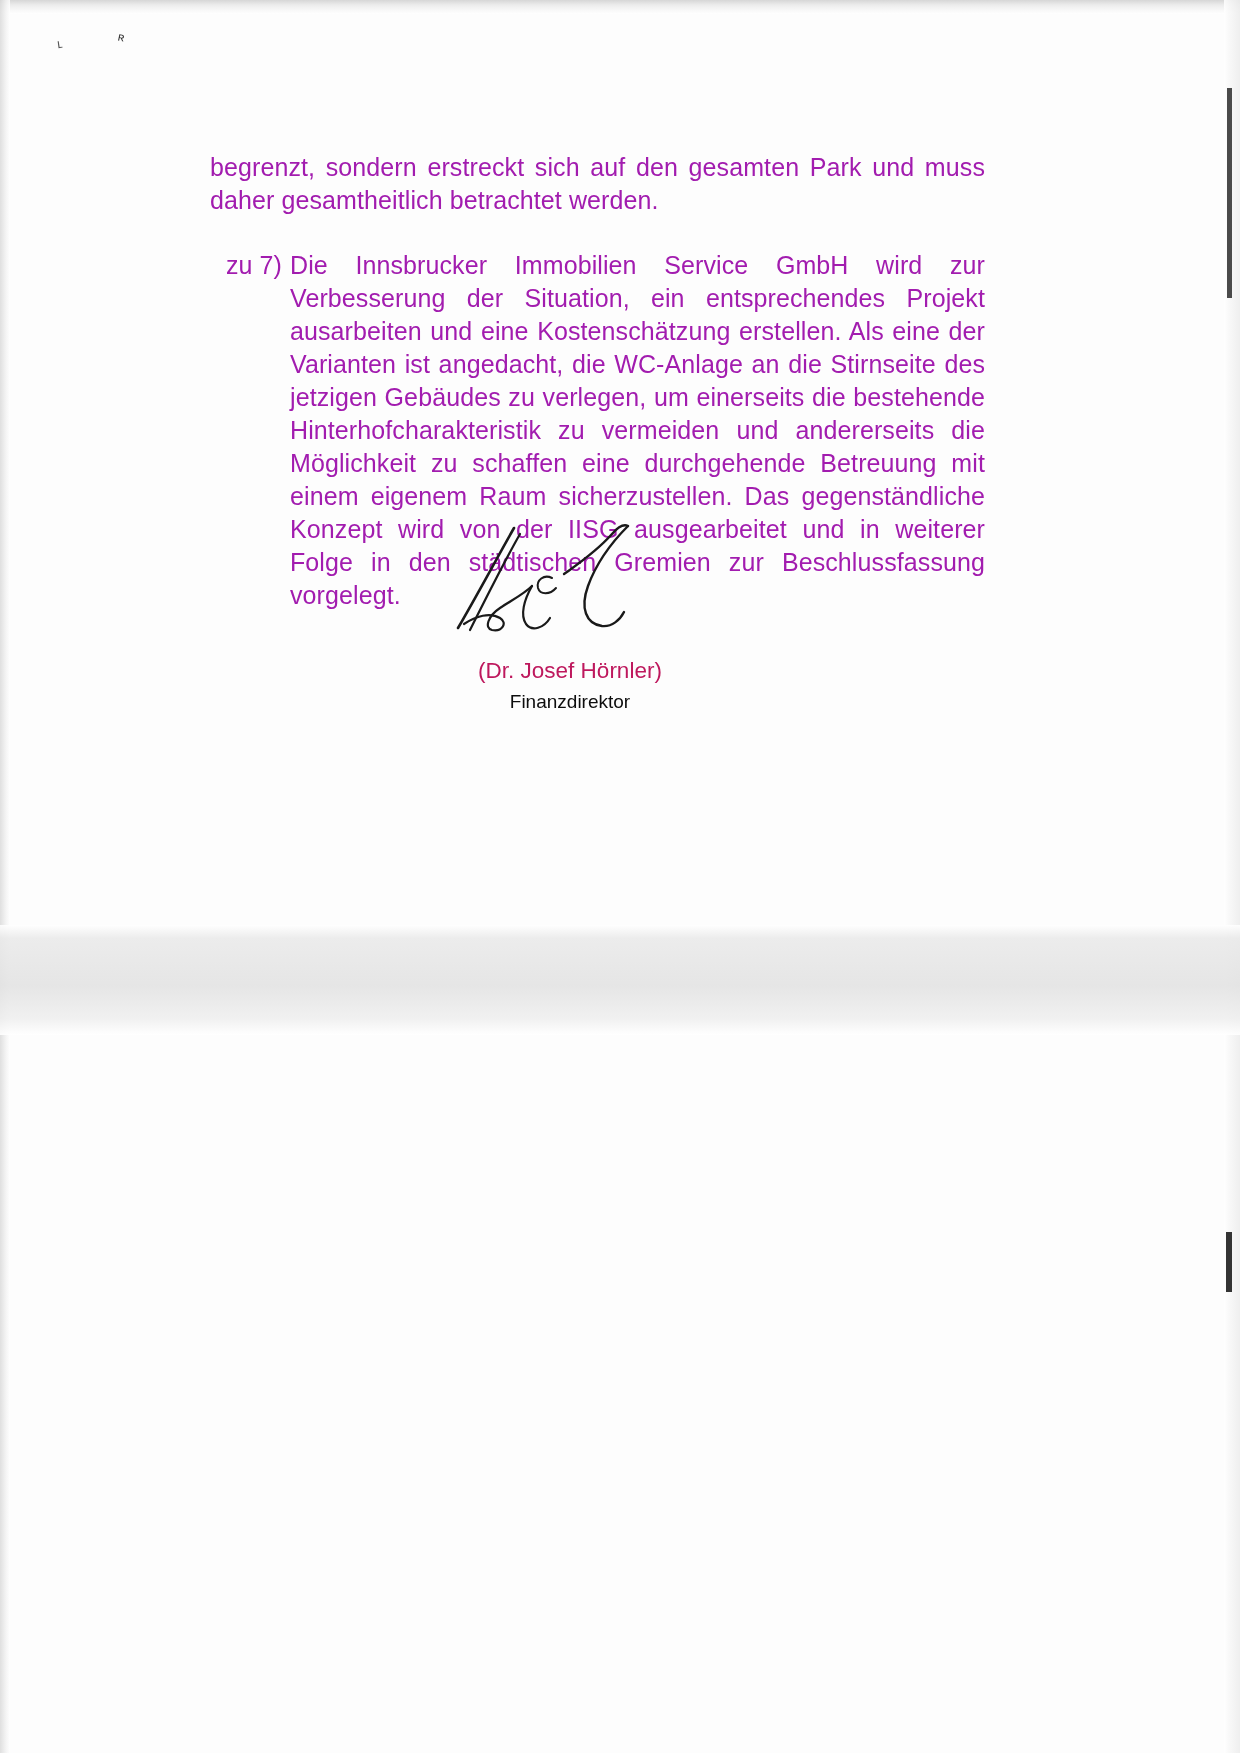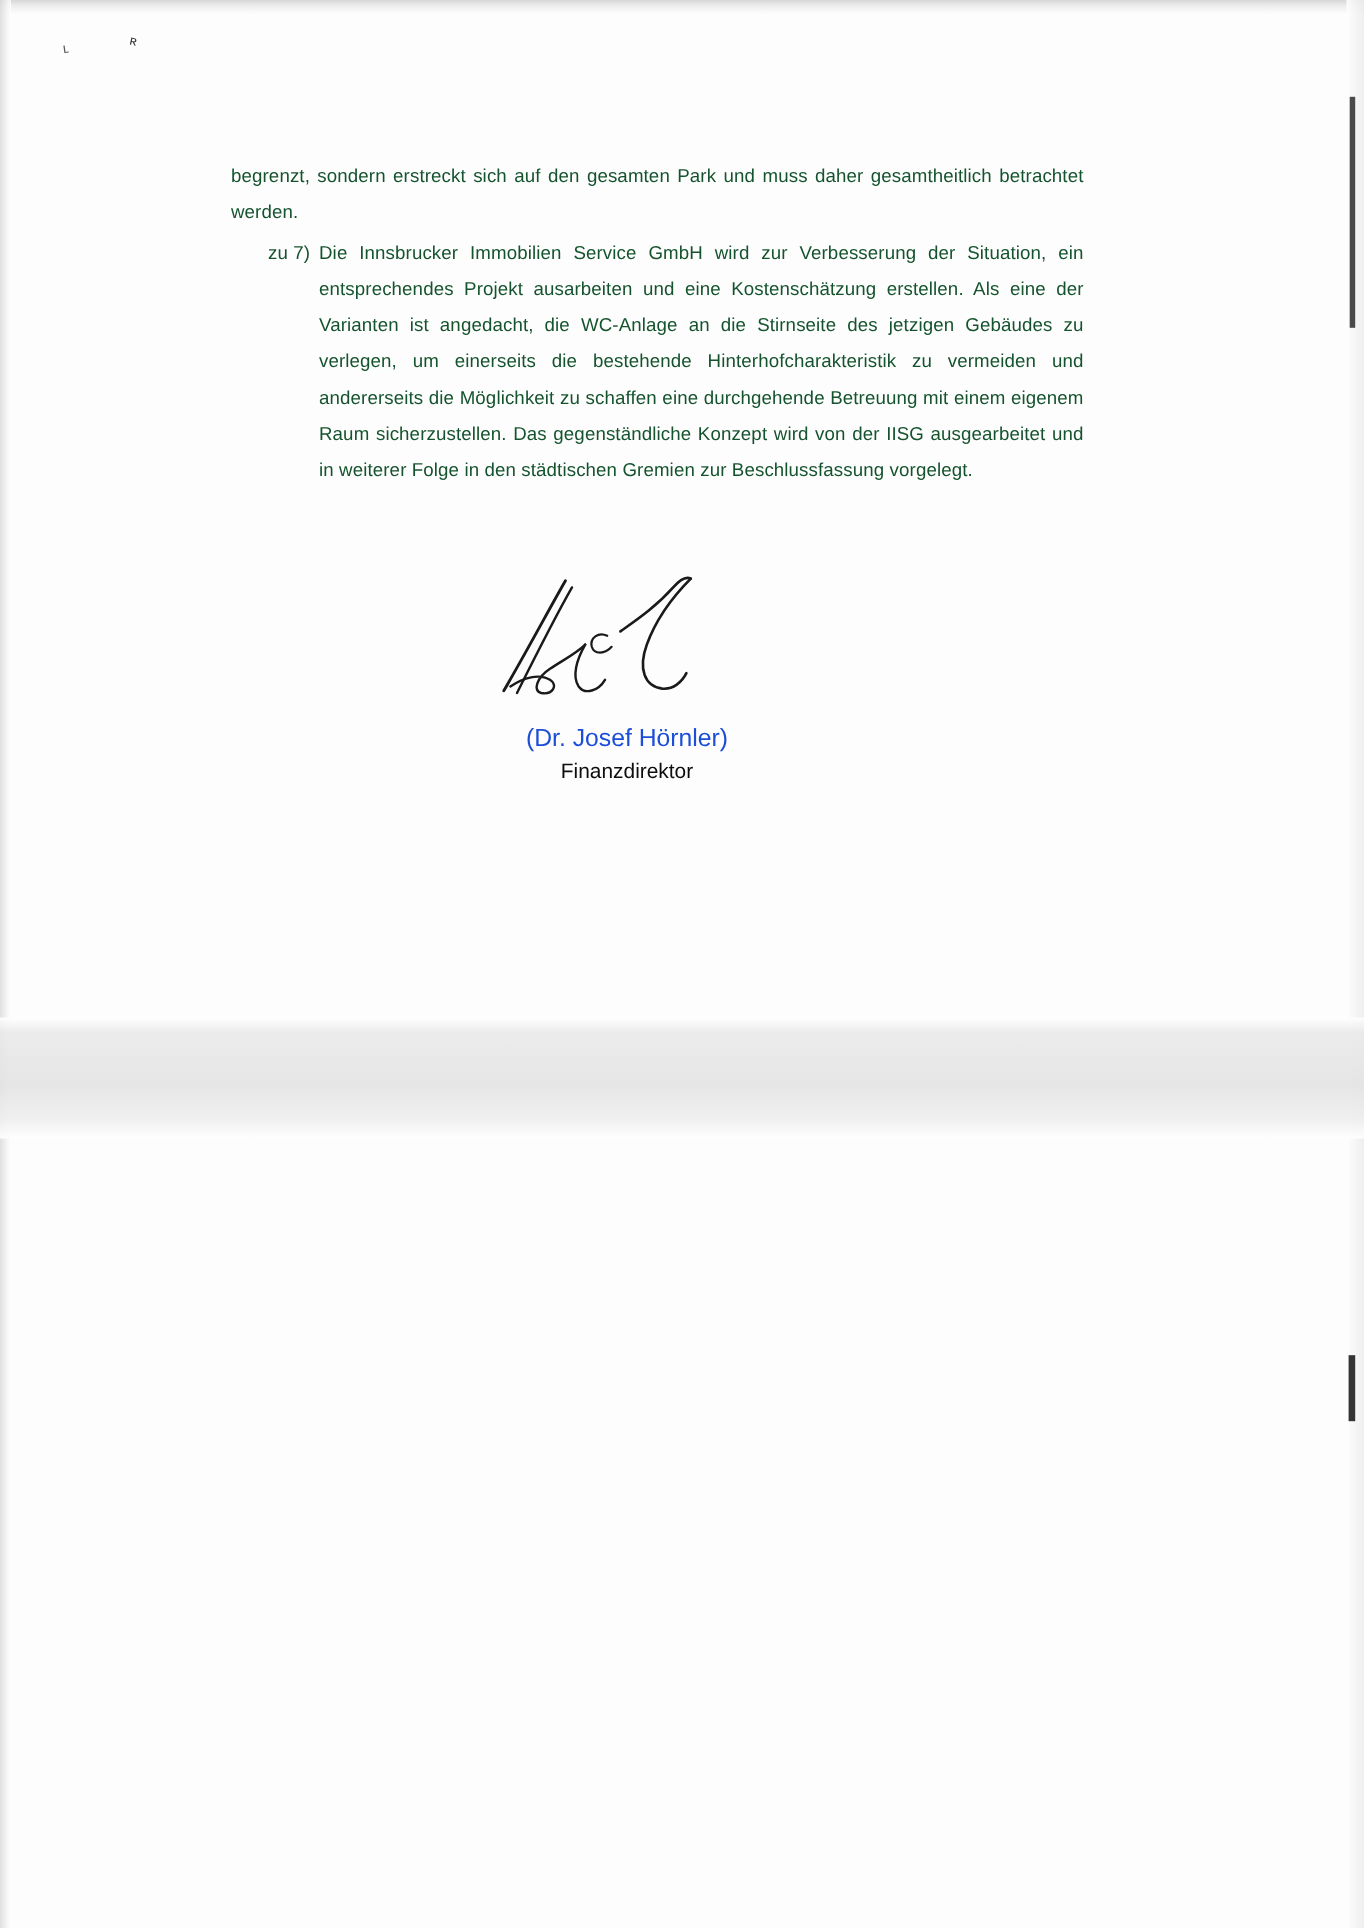--- a/index.html
+++ b/index.html
@@ -91,37 +91,37 @@
   
   .content {
     position: absolute;
     left: 0;
     top: 0;
     width: 1240px;
   }
 
   .para {
     position: absolute;
-    font-size: 17px;
+    font-size: 25px;
     line-height: 33px;
     text-align: justify;
     text-justify: inter-word;
-    color: #14532d;
+    color: #a21caf;
     letter-spacing: .1px;
   }
 
   .para-continuation {
     left: 210px;
     top: 126px;
     width: 775px;
   }
 
   .para-item {
     left: 210px;
-    top: 196px;
+    top: 224px;
     width: 775px;
     padding-left: 80px;
     box-sizing: border-box;
   }
   .para-item .marker {
     position: absolute;
     left: 0;
     top: 0;
     width: 72px;
     text-align: right;
@@ -148,21 +148,21 @@
   }
 
   .sign-name {
     position: absolute;
     left: 300px;
     top: 655px;
     width: 540px;
     text-align: center;
     font-size: 22.5px;
     line-height: 31px;
-    color: #1d4ed8;
+    color: #be185d;
   }
   .sign-title {
     position: absolute;
     left: 300px;
     top: 686px;
     width: 540px;
     text-align: center;
     font-size: 19px;
     line-height: 31px;
     color: #0d0d0d;

